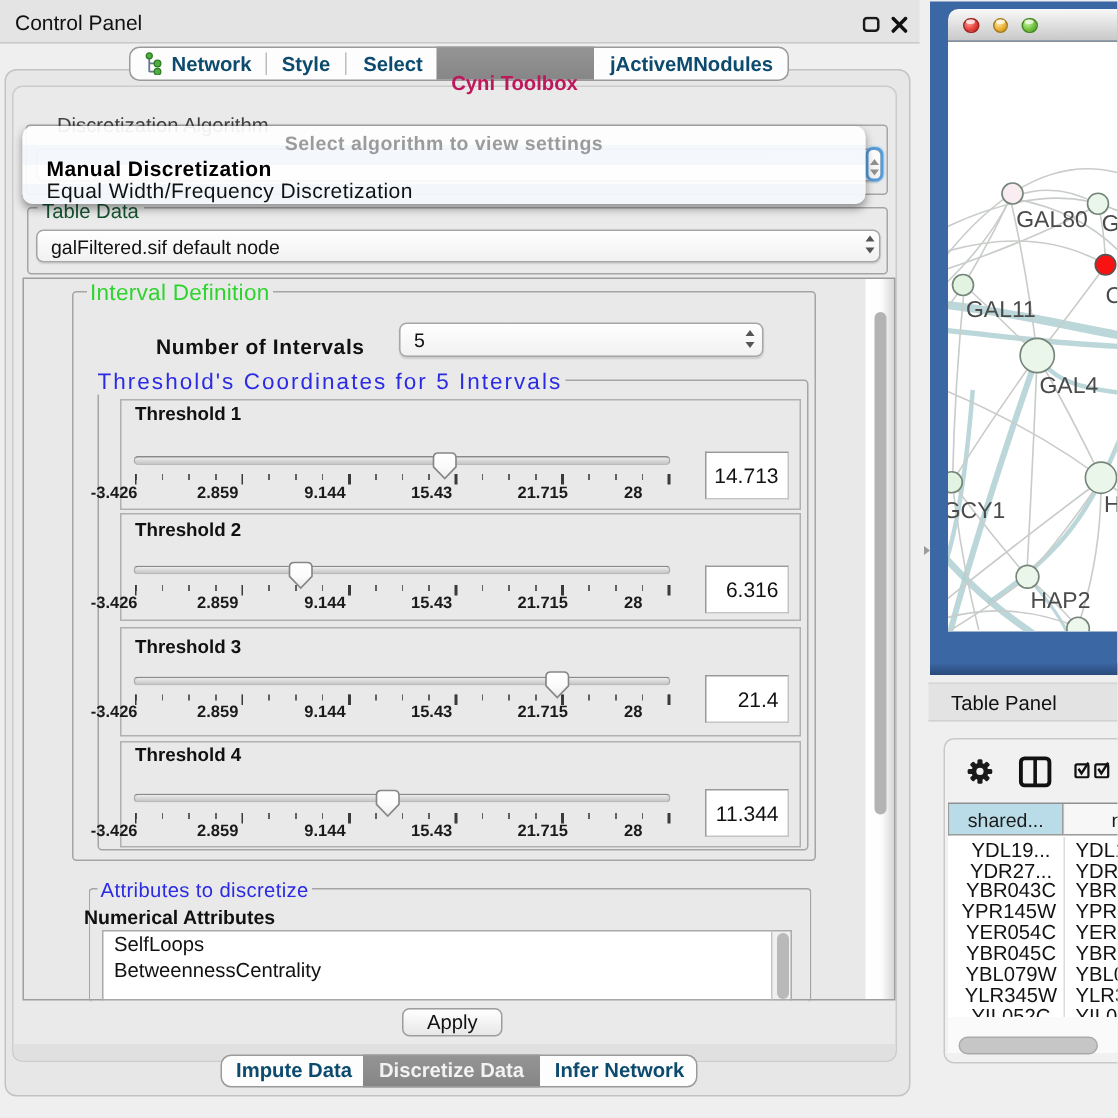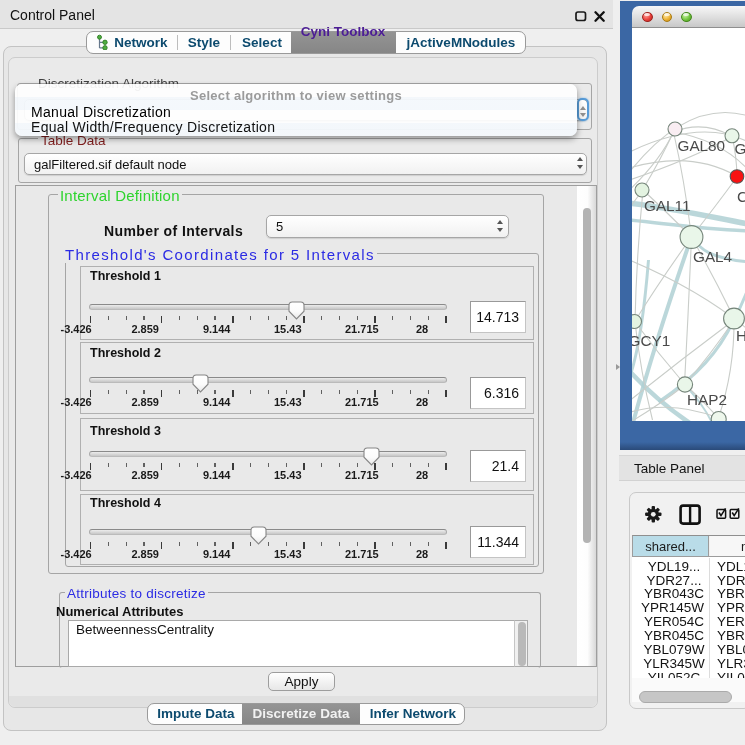--- a/index.html
+++ b/index.html
@@ -74,32 +74,32 @@
  <path d="M3.5 4 L3.5 14 M3.5 8.3 L9 8.3 M3.5 13.8 L9 13.8" stroke="#66788c" stroke-width="1.2" fill="none"></path>
  <circle cx="3.5" cy="3.2" r="2" fill="#4fae41" stroke="#2f7d24" stroke-width="0.9"></circle>
  <circle cx="9" cy="8.3" r="2.2" fill="#4fae41" stroke="#2f7d24" stroke-width="0.9"></circle>
  <circle cx="9" cy="13.8" r="2.2" fill="#4fae41" stroke="#2f7d24" stroke-width="0.9"></circle>
 </svg>
 <div class="tabtxt" style="left:110px;top:31px;height:23px;width:62px">Network</div>
 <div class="tabsep" style="left:176.6px;top:35px;bottom:auto;height:15px"></div>
 <div class="tabtxt" style="left:183px;top:31px;height:23px;width:42px">Style</div>
 <div class="tabsep" style="left:229.8px;top:35px;bottom:auto;height:15px"></div>
 <div class="tabtxt" style="left:237px;top:31px;height:23px;width:50px">Select</div>
-<div class="tabtxt" style="left:296px;top:20px;height:23px;width:94px;color:#4c1d95">Cyni Toolbox</div>
+<div class="tabtxt" style="left:296px;top:44px;height:23px;width:94px;color:#be185d">Cyni Toolbox</div>
 <div class="tabtxt" style="left:399px;top:31px;height:23px;width:124px">jActiveMNodules</div>
 
 <div class="grp" style="left:17px;top:82.5px;width:575px;height:47px"></div>
 <div class="grptitle" style="left:38px;top:76px;color:#3f3f3f">Discretization Algorithm</div>
 <div class="combo" style="left:24px;top:98.5px;width:564px;height:22.5px"></div>
 <div class="abs" style="left:576.5px;top:98px;width:12px;height:23px;border:2.5px solid #579bd7;border-radius:5px;box-shadow:0 0 2px #79b4e2"></div>
 <div class="arrUD" style="left:580px;top:105.5px;border-left:3px solid transparent;border-right:3px solid transparent;border-bottom:4px solid #909090"></div>
 <div class="arrUD" style="left:580px;top:112.5px;border-left:3px solid transparent;border-right:3px solid transparent;border-top:4px solid #909090"></div>
 
 <div class="grp" style="left:18px;top:138px;width:574px;height:44.5px"></div>
-<div class="grptitle" style="left:38px;top:132.5px;color:#7f1d1d;background:#eaeaea;padding:0 3px">Table Data</div>
+<div class="grptitle" style="left:25px;top:132.5px;color:#14532d;background:#eaeaea;padding:0 3px">Table Data</div>
 <div class="combo" style="left:24px;top:152.5px;width:563px;height:22px">
     <span class="ctext">galFiltered.sif default node</span>
   </div>
 <div class="arrUD" style="left:577px;top:157px;border-left:3.5px solid transparent;border-right:3.5px solid transparent;border-bottom:4.5px solid #555"></div>
 <div class="arrUD" style="left:577px;top:165px;border-left:3.5px solid transparent;border-right:3.5px solid transparent;border-top:4.5px solid #555"></div>
 
 <div class="abs" style="left:15px;top:184.5px;width:581.5px;height:482px;border:1px solid #9e9e9e;background:#e9e9e9"></div>
 <div class="abs" style="left:577px;top:185.5px;width:18.5px;height:480px;background:linear-gradient(to right,#ffffff,#fdfdfd 55%,#d8d8d8)"></div>
 <div class="abs" style="left:582.5px;top:207.5px;width:8.5px;height:335px;background:#b3b3b3;border-radius:4.5px"></div>
 
@@ -229,35 +229,36 @@
     <path d="M1 10.2 L1 4.2 Q1 1 4.2 1 L12.8 1 Q16 1 16 4.2 L16 10.2 L8.5 18 Z" fill="url(#tg494)" stroke="#868686" stroke-width="1.1"></path>
   </svg>
 <div class="tfield" style="top:525.5px">
     <span>11.344</span>
   </div>
 
 <div class="grp" style="left:59px;top:592px;width:482px;height:76px;border-bottom:none"></div>
 <div class="grptitle" style="left:65px;top:586px;color:#2b2be4;background:#e9e9e9;padding:0 2px;font-size:13.5px;letter-spacing:0.25px">Attributes to discretize</div>
 <div class="thlabel" style="left:56px;top:603.5px;font-size:13px">Numerical Attributes</div>
 <div class="abs" id="attrlist">
+    <div>SelfLoops</div>
     <div>BetweennessCentrality</div>
   </div>
 <div class="abs" style="left:514px;top:619.5px;width:14px;height:47px;background:#f0f0f0;border:1px solid #ababab;border-left:1px solid #c5c5c5"></div>
 <div class="abs" style="left:518.3px;top:621.5px;width:7.5px;height:44px;background:#b9b9b9;border-radius:4px"></div>
 
 <div class="abs" id="apply">Apply</div>
 <div class="abs tabstrip" style="left:147px;top:702.8px;width:318px;height:22.4px"></div>
 <div class="abs tabsel" style="left:241.7px;top:702.8px;width:118px;height:22.4px;border-top:1px solid #9a9a9a;border-bottom:1px solid #9a9a9a"></div>
 <div class="tabtxt" style="left:152px;top:702.8px;height:22.4px;width:88px">Impute Data</div>
 <div class="tabtxt" style="left:243px;top:702.8px;height:22.4px;width:116px;color:#f2f2f2">Discretize Data</div>
 <div class="tabtxt" style="left:364px;top:702.8px;height:22.4px;width:98px">Infer Network</div>
 
 <div class="abs" id="popup">
  <div style="position:absolute;left:0;right:0;top:4px;text-align:center;font-size:13px;font-weight:600;color:#9b9b9b;letter-spacing:0.3px">Select algorithm to view settings</div>
- <div style="position:absolute;left:16px;top:20px;font-size:14px;font-weight:normal;color:#000;letter-spacing:0.3px">Manual Discretization</div>
+ <div style="position:absolute;left:16px;top:20px;font-size:14px;font-weight:bold;color:#000;letter-spacing:0.3px">Manual Discretization</div>
  <div style="position:absolute;left:16px;top:34.5px;font-size:14px;color:#111;letter-spacing:0.3px">Equal Width/Frequency Discretization</div>
 </div>
 
 <div class="arrUD abs" style="left:615.5px;top:364px;border-top:3.5px solid transparent;border-bottom:3.5px solid transparent;border-left:4px solid #9a9a9a"></div>
 
 <div class="abs" id="bluewin">
     <div class="bot"></div>
   </div>
 <div class="abs" id="macbar"></div>
 <div class="abs" style="left:644px;top:12.8px;width:6px;height:3.4px;border-radius:50%;background:rgba(255,255,255,0.75);z-index:3"></div>

